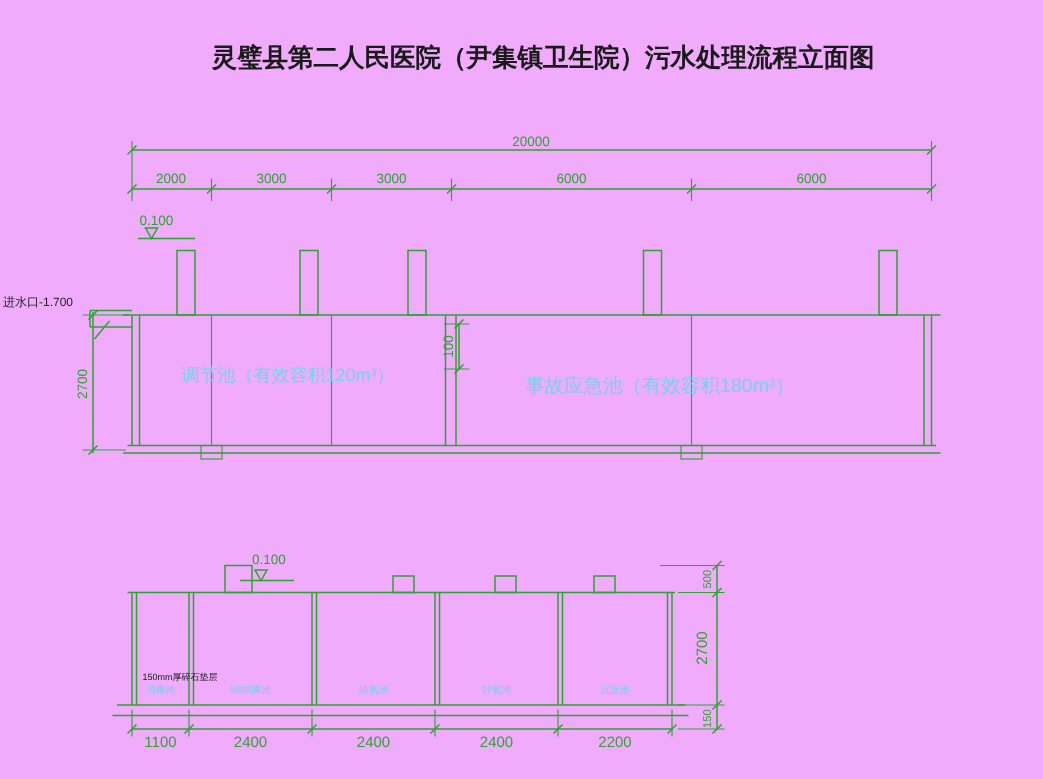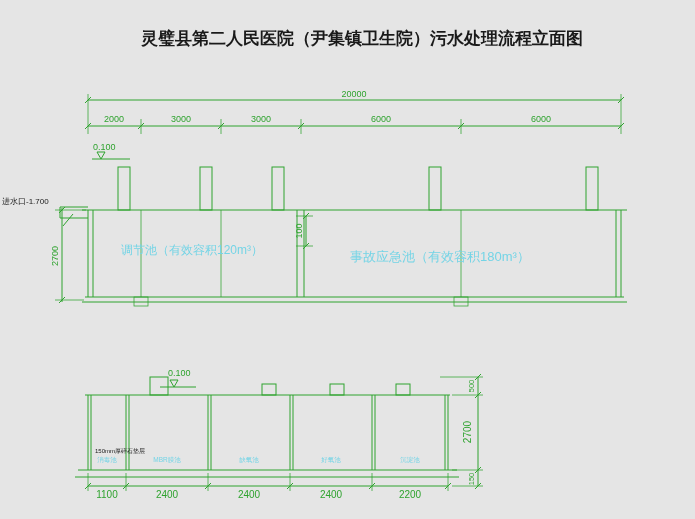--- a/index.html
+++ b/index.html
@@ -1,16 +1,16 @@
 <!DOCTYPE html>
 <html style="--c-line: #2fa32f; --c-cyan: #74d4e6; --c-black: #1a1a1a;"><head>
 <meta charset="utf-8">
 <style>
   html,body{margin:0;padding:0;background:#ffffff;}
-  .page{position:relative;width:695px;height:519px;background:#e5e5e5;overflow:hidden;
+  .page{position:relative;width:695px;height:519px;background:#f0abfc;overflow:hidden;
         font-family:"Liberation Sans",sans-serif;}
   svg{display:block;}
   .ln{stroke:var(--c-line);fill:none;stroke-width:1;}
   .ln-thin{stroke:var(--c-line);fill:none;stroke-width:0.75;}
   .tri{stroke:var(--c-line);fill:none;stroke-width:1;}
   text{font-family:"Liberation Sans",sans-serif;}
   .t-title{fill:var(--c-black);font-family:"Liberation Serif",serif;font-weight:bold;font-size:17px;}
   .t-dim{fill:var(--c-line);font-size:9px;}
   .t-dim-lg{fill:var(--c-line);font-size:10px;}
   .t-dim-sm{fill:var(--c-line);font-size:7.5px;}

